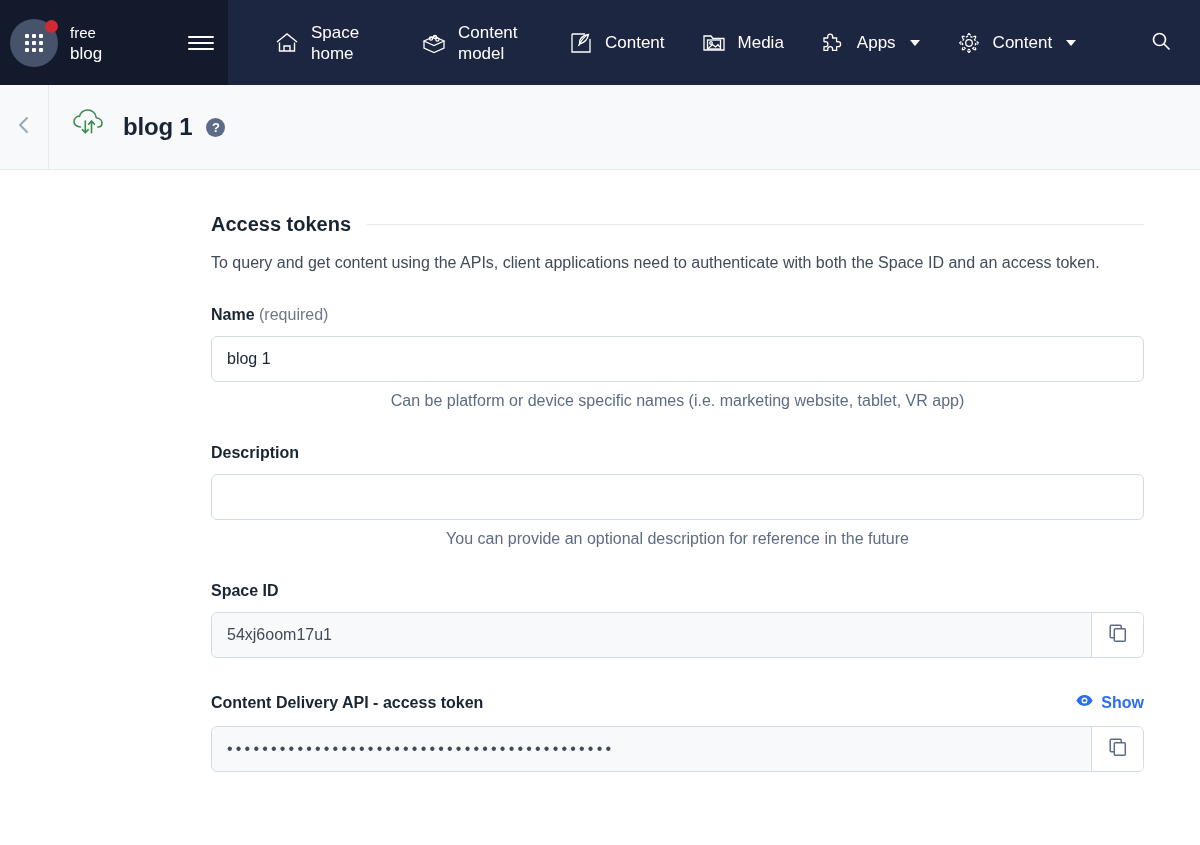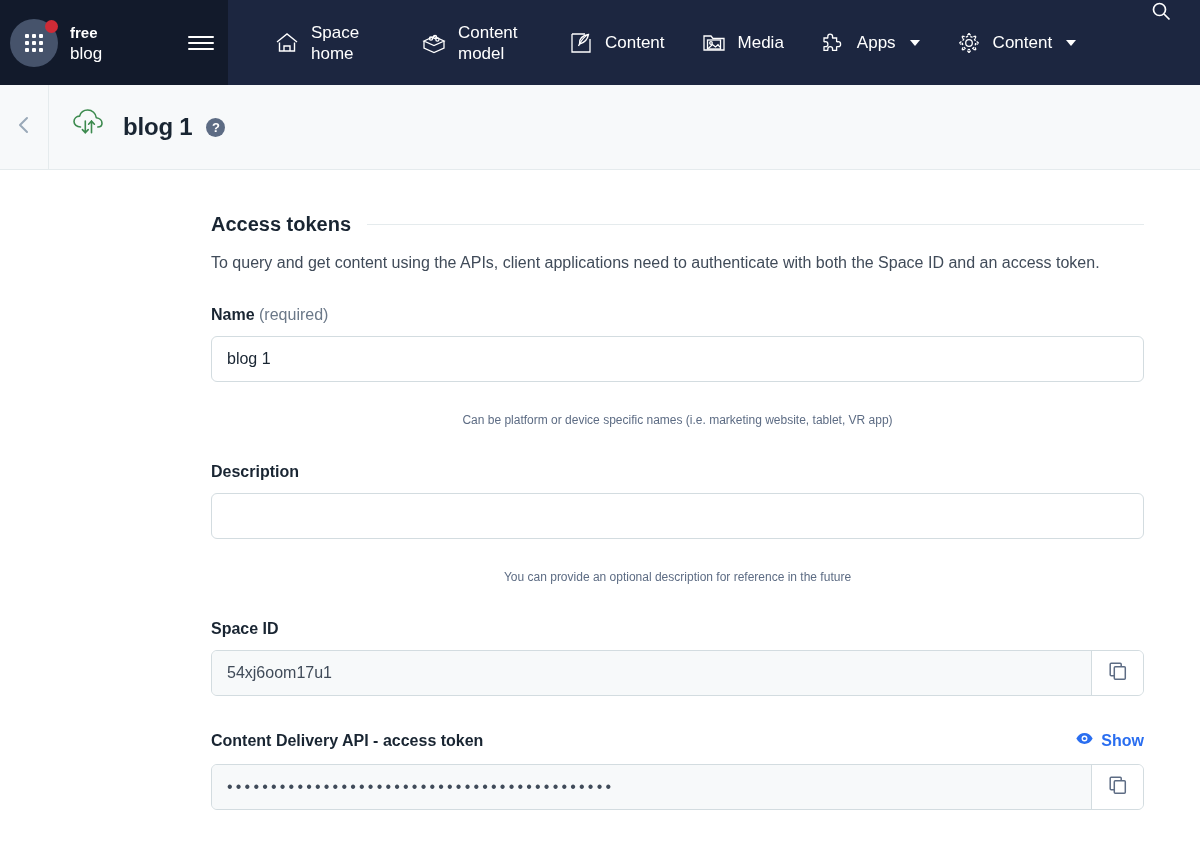--- a/index.html
+++ b/index.html
@@ -51,34 +51,34 @@
     width: 13px; height: 13px;
     border-radius: 50%;
     background: #cf2b36;
   }
   .space-name {
     margin-left: 12px;
     color: #ffffff;
     line-height: 21px;
     flex: 1;
   }
-  .space-name .plan { font-size: 15px; font-weight: 700; display: block; }
+  .space-name .plan { font-size: 15px; font-weight: 400; display: block; }
   .space-name .name { font-size: 17px; font-weight: 400; display: block; }
   .hamburger {
     width: 26px; height: 26px;
     display: flex; flex-direction: column; justify-content: center; gap: 4px;
     cursor: pointer;
     flex-shrink: 0;
   }
   .hamburger i { display: block; height: 2px; background: #ffffff; border-radius: 1px; }
 
   .nav-items {
     flex: 1;
     display: flex;
-    align-items: flex-start;
+    align-items: center;
     padding-left: 28px;
     gap: 0px;
   }
   .nav-item {
     display: flex;
     align-items: center;
     gap: 11px;
     color: #ffffff;
     font-size: 17px;
     padding: 0 18px;
@@ -222,22 +222,22 @@
     border-radius: 6px;
     background: #ffffff;
     display: flex;
     align-items: center;
     padding: 0 15px;
     font-size: 16px;
     color: #192532;
     cursor: text;
   }
   .hint {
-    margin-top: 28px;
-    font-size: 12px;
+    margin-top: 9px;
+    font-size: 16px;
     color: #5d6c84;
     line-height: 20px;
   }
   .input-combo {
     width: 933px;
     height: 46px;
     display: flex;
     border: 1px solid #d3dce0;
     border-radius: 6px;
     overflow: hidden;

